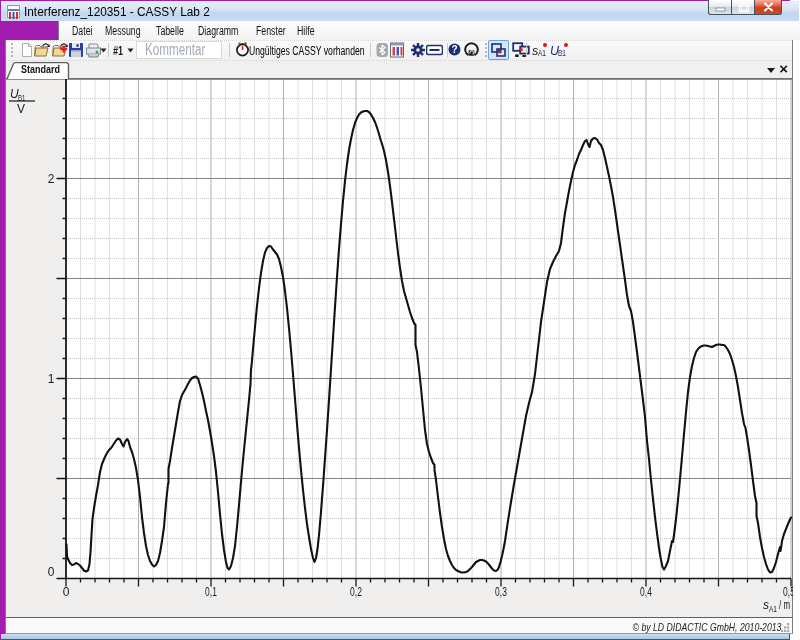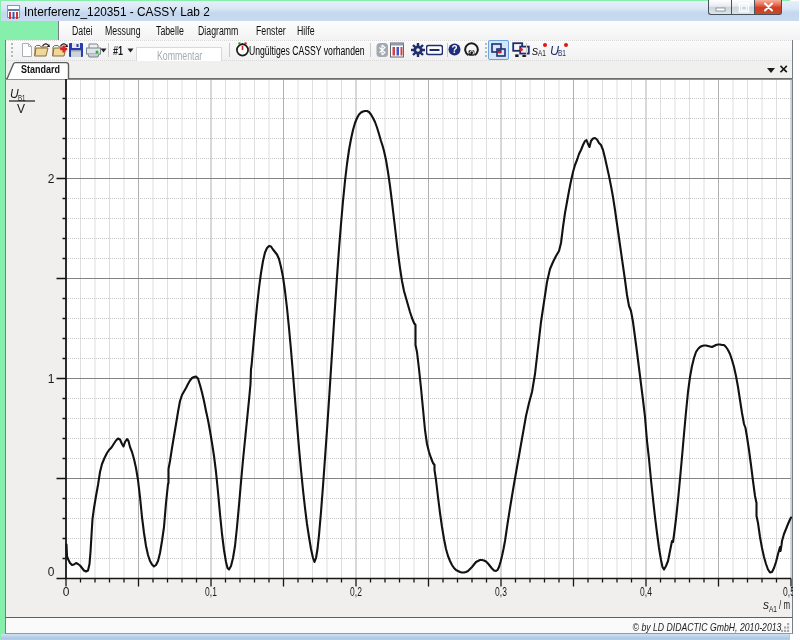--- a/index.html
+++ b/index.html
@@ -1,18 +1,18 @@
 <!DOCTYPE html>
 <html><head>
 <meta charset="utf-8">
 <style>
 * { margin:0; padding:0; box-sizing:border-box; }
 html,body { width:800px; height:640px; overflow:hidden; }
 body { font-family:"Liberation Sans", sans-serif; }
-#win { position:relative; width:790px; height:640px; background:#86efac; }
+#win { position:relative; width:790px; height:640px; background:#a21caf; }
 #titlebg { position:absolute; left:1px; top:1px; width:798px; height:20px;
   background:linear-gradient(180deg,#e7f0fa 0%,#d8e6f5 40%,#c3d7ee 60%,#c9dbf0 100%); }
 #bottombar { position:absolute; left:1px; right:1px; bottom:1px; height:5px;
   background:linear-gradient(180deg,#cfe0f2,#aac6e4); z-index:40; }
 
 #title { position:absolute; left:0; top:1px; width:100%; height:20px; }
 #appicon { position:absolute; left:7px; top:4px; width:13px; height:13px; background:#fdfdfd;
   border:1px solid #8899aa; }
 #title .t { position:absolute; left:24px; top:3.5px; font-size:12px; color:#000; display:inline-block;
   transform:scaleX(0.985); transform-origin:0 50%; white-space:nowrap; }
@@ -31,22 +31,22 @@
   transform:scaleX(0.73); transform-origin:0 50%; white-space:nowrap; }
 
 #toolbar { position:absolute; left:5px; top:40px; width:788px; height:21px;
   background:
     repeating-linear-gradient(90deg, #d8d8d8 0 1px, transparent 1px 2px) 0 0 / 100% 1px no-repeat,
     repeating-linear-gradient(90deg, #d8d8d8 0 1px, transparent 1px 2px) 0 100% / 100% 1px no-repeat,
     linear-gradient(180deg,#fbfbfb,#f0f0f0);
   border-left:1px solid #777e88; border-right:1px solid #777e88; }
 .ticon { position:absolute; top:2px; }
 .vsep { position:absolute; top:3px; width:1px; height:14px; background:#c9c9c9; }
-#kominput { position:absolute; left:130px; top:7px; width:86px; height:18px; background:#fff;
-  border:1px solid #d9d9d9; font-size:12px; color:#a3acb5; padding-left:20px; line-height:16px; }
+#kominput { position:absolute; left:130px; top:1px; width:86px; height:18px; background:#fff;
+  border:1px solid #d9d9d9; font-size:16px; color:#a3acb5; padding-left:8px; line-height:16px; }
 #kominput span { display:inline-block; transform:scaleX(0.73); transform-origin:0 50%; white-space:nowrap; }
 #cassytext { position:absolute; left:243px; top:3.5px; font-size:12px; color:#000; display:inline-block;
   transform:scaleX(0.72); transform-origin:0 50%; white-space:nowrap; }
 .tbtext { position:absolute; top:4px; font-size:12px; color:#16191c; }
 
 #tabbar { position:absolute; left:5px; top:61px; width:788px; height:18px; background:#f0f0ef;
   border-left:1px solid #777e88; border-right:1px solid #777e88; border-bottom:1px solid #6e6e6e; }
 #tabbar .arr { position:absolute; right:17px; top:7px; width:0; height:0;
   border-left:4.5px solid transparent; border-right:4.5px solid transparent; border-top:5px solid #1c1c1c; }
 #tabbar .x { position:absolute; right:4px; top:-1px; font-size:15px; color:#141414; font-weight:bold; }

